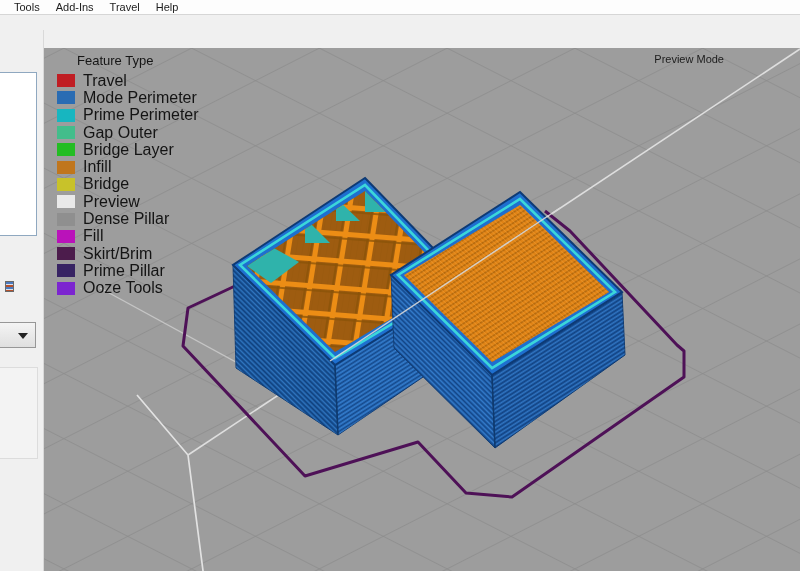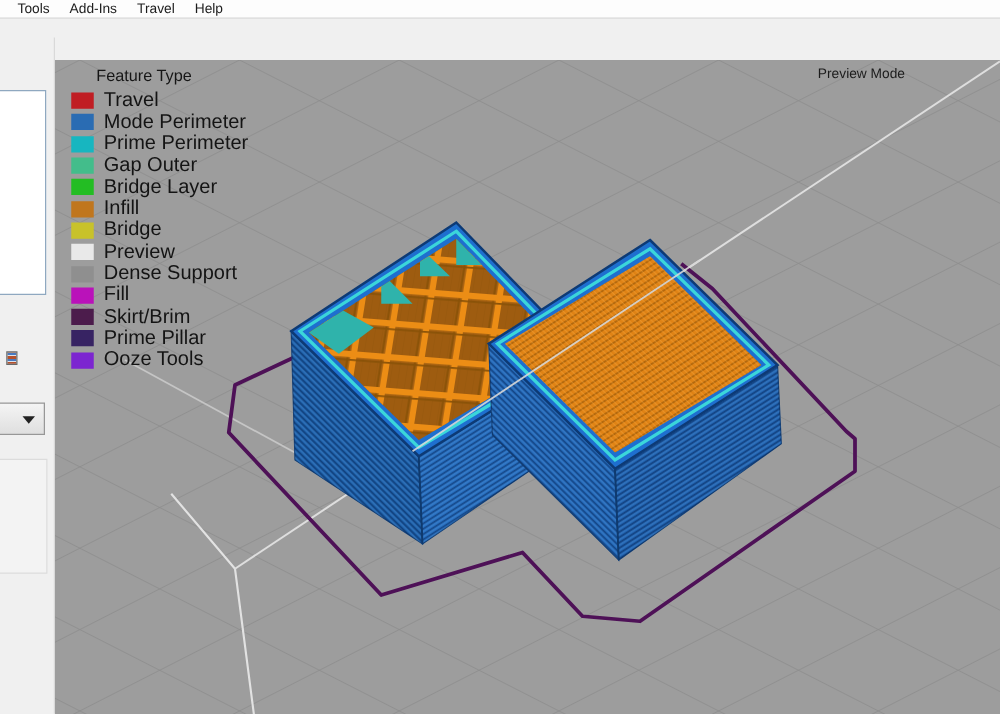--- a/index.html
+++ b/index.html
@@ -197,21 +197,21 @@
       <div class="row">
         <span class="sw" style="background: rgb(200, 194, 42);"></span>
         <span class="lbl">Bridge</span>
       </div>
       <div class="row">
         <span class="sw" style="background: rgb(233, 233, 233);"></span>
         <span class="lbl">Preview</span>
       </div>
       <div class="row">
         <span class="sw" style="background: rgb(143, 143, 143);"></span>
-        <span class="lbl">Dense Support</span>
+        <span class="lbl">Dense Pillar</span>
       </div>
       <div class="row">
         <span class="sw" style="background: rgb(186, 18, 186);"></span>
         <span class="lbl">Fill</span>
       </div>
       <div class="row">
         <span class="sw" style="background: rgb(76, 28, 76);"></span>
         <span class="lbl">Skirt/Brim</span>
       </div>
       <div class="row">

